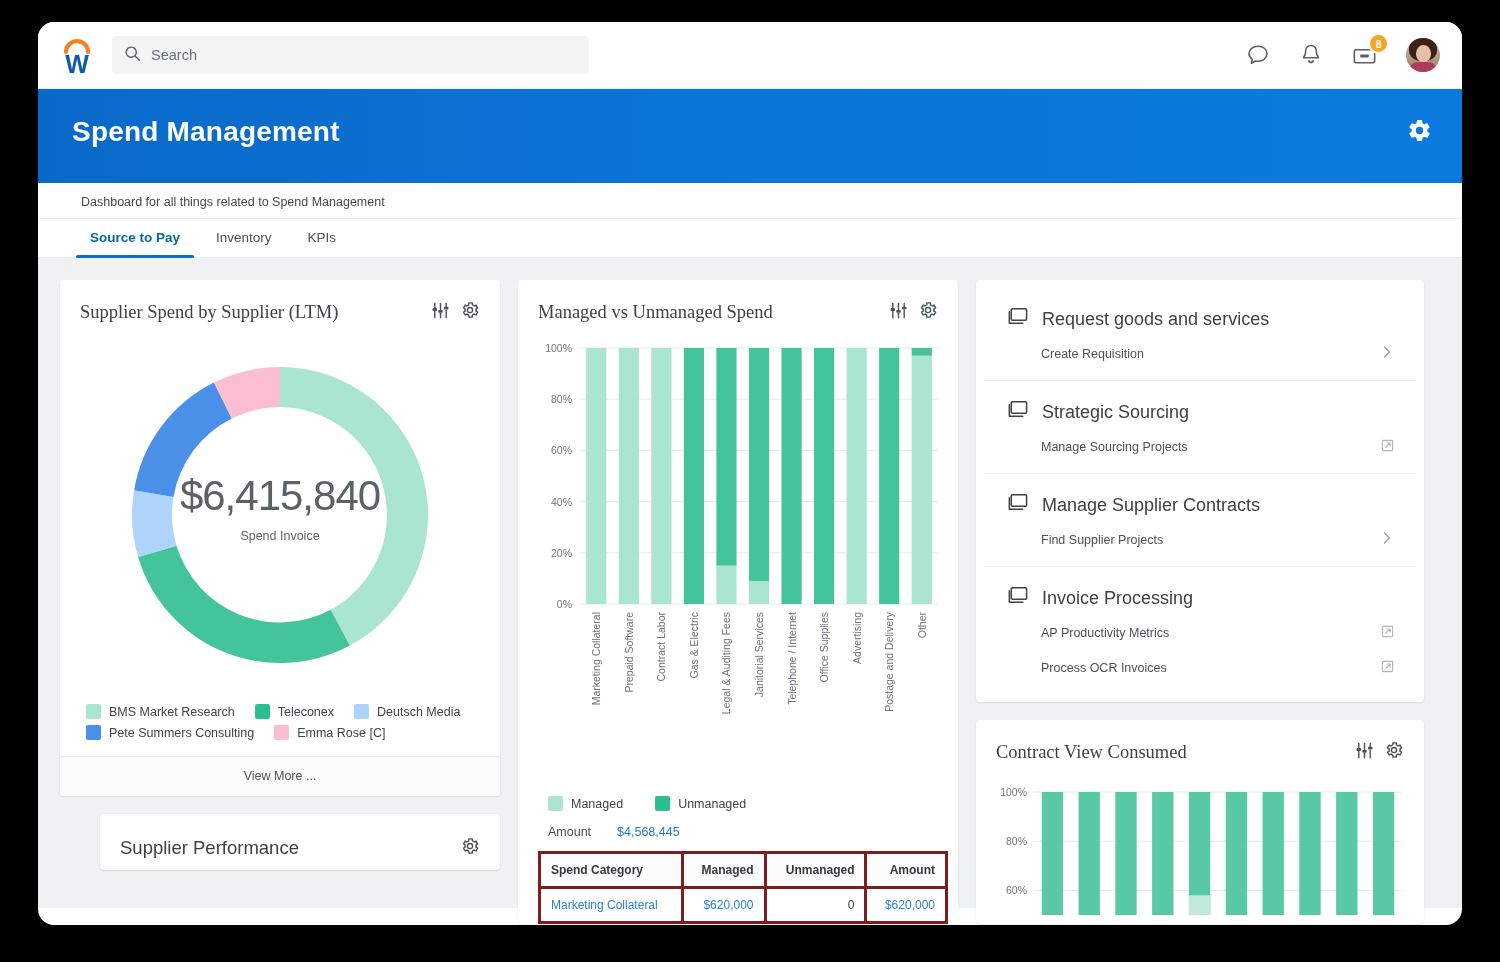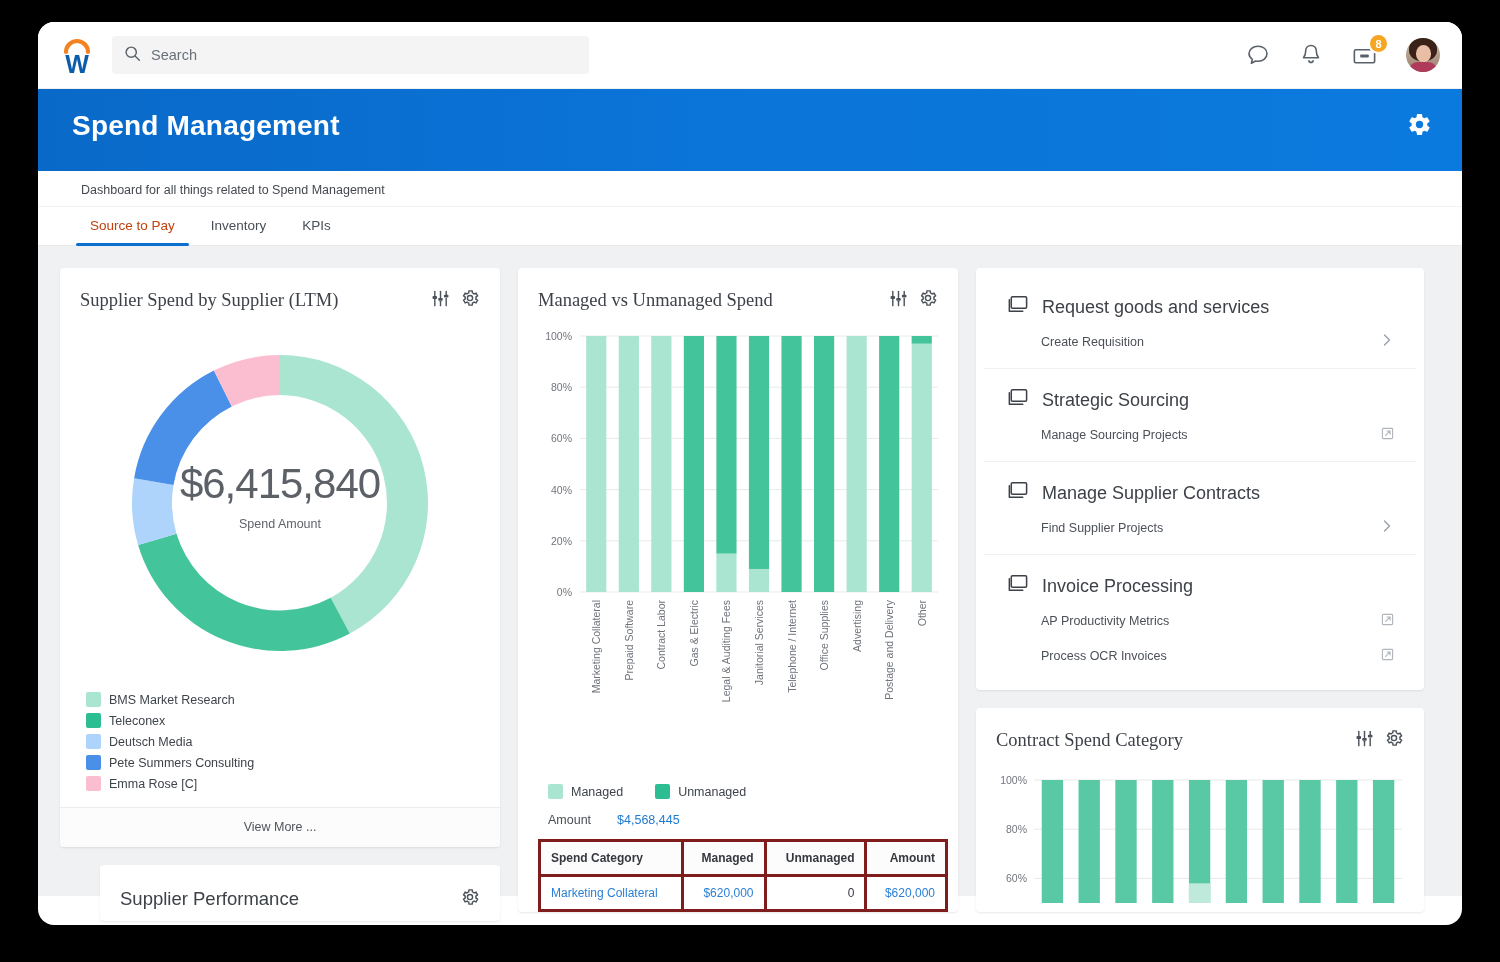--- a/index.html
+++ b/index.html
@@ -68,21 +68,21 @@
     position: absolute; left: 10px; top: 7px; width: 15px; height: 17px;
     background: #e8bfa4; border-radius: 50% 50% 45% 45%;
   }
   .avatar .body {
     position: absolute; left: 2px; bottom: 0; width: 30px; height: 10px;
     background: #b03a5b; border-radius: 12px 12px 0 0;
   }
 
   
   .pagehead {
-    height: 82px;
+    height: 94px;
     background: linear-gradient(90deg, #0969c8 0%, #0b74d8 45%, #0b7ade 100%);
     display: flex; align-items: center;
     padding: 0 30px 8px 34px;
   }
   .pagehead h1 {
     color: #fff; font-size: 28px; font-weight: bold; letter-spacing: .2px;
   }
   .pagehead .sp { flex: 1; }
 
   .subhead {
@@ -94,21 +94,21 @@
     display: flex; gap: 0;
     padding-left: 34px;
     border-bottom: 1px solid #e9e9e9;
     background: #fff;
   }
   .tab {
     padding: 11px 18px 12px;
     font-size: 13.5px; color: #4a4f57;
     cursor: pointer; position: relative;
   }
-  .tab.active { color: #c2410c; font-weight: normal; }
+  .tab.active { color: #0369a1; font-weight: bold; }
   .tab.active::after {
     content: ""; position: absolute; left: 4px; right: 4px; bottom: -1px;
     height: 3px; background: #0b6fd0; border-radius: 2px;
   }
 
   
   .board {
     background: #f0f1f3;
     padding: 22px 20px 0 22px;
     display: flex; gap: 18px;
@@ -138,21 +138,21 @@
   .donut-wrap { position: relative; height: 370px; }
   .donut-center {
     position: absolute; left: 0; right: 0; top: 142px;
     text-align: center; pointer-events: none;
   }
   .donut-value { font-size: 42px; color: #5c6067; letter-spacing: -1px; }
   .donut-label { font-size: 12.5px; color: #5f646b; margin-top: 9px; }
 
   .legend {
     padding: 4px 22px 16px 26px;
-    display: flex; flex-wrap: wrap; gap: 6px 20px; flex-direction: column;
+    display: flex; flex-wrap: wrap; gap: 6px 20px;
   }
   .lg { display: flex; align-items: center; gap: 8px; font-size: 12.5px; color: #3f444b; }
   .sw { width: 15px; height: 15px; border-radius: 2px; flex: none; }
   .card-footer {
     border-top: 1px solid #ececec;
     text-align: center; padding: 12px 0 13px;
     font-size: 12.5px; color: #50555c; cursor: pointer;
     background: #fcfcfc;
   }
 
@@ -314,21 +314,21 @@
 
               <path d="M -141.9 42.0 A 148 148 0 0 1 -145.9 -24.8 L -106.5 -18.1 A 108 108 0 0 0 -103.5 30.7 Z" fill="#aed4fb"></path>
 
               <path d="M -145.9 -24.8 A 148 148 0 0 1 -66.1 -132.4 L -48.2 -96.6 A 108 108 0 0 0 -106.5 -18.1 Z" fill="#4a90e8"></path>
 
               <path d="M -66.1 -132.4 A 148 148 0 0 1 0 -148 L 0 -108 A 108 108 0 0 0 -48.2 -96.6 Z" fill="#fbbdd0"></path>
             </g>
           </svg>
           <div class="donut-center">
             <div class="donut-value">$6,415,840</div>
-            <div class="donut-label">Spend Amount</div>
+            <div class="donut-label">Spend Invoice</div>
           </div>
         </div>
 
         <div class="legend">
           <div class="lg">
             <span class="sw" style="background:#a9e5d0"></span>
             <span>BMS Market Research</span>
           </div>
           <div class="lg">
             <span class="sw" style="background:#2cbd93"></span>
@@ -571,21 +571,21 @@
                 <rect x="1.5" y="1.5" width="11" height="11" rx="1" fill="none" stroke="#b0b5bc" stroke-width="1.2"></rect>
                 <path d="M5 9l4.5-4.5M6.5 4.3h3.3v3.3" fill="none" stroke="#b0b5bc" stroke-width="1.2" stroke-linecap="round" stroke-linejoin="round"></path>
               </svg>
             </span>
           </div>
         </div>
       </div>
 
       <div class="card">
         <div class="card-head">
-          <div class="card-title">Contract Spend Category</div>
+          <div class="card-title">Contract View Consumed</div>
           <div class="sp"></div>
           <div class="head-icons">
             <span>
               <svg width="19" height="19" viewBox="0 0 20 20">
                 <g stroke="#4d525a" stroke-width="1.5" stroke-linecap="round">
                   <line x1="4" y1="2.5" x2="4" y2="7"></line>
                     <line x1="4" y1="11" x2="4" y2="17.5"></line>
                   <line x1="10" y1="2.5" x2="10" y2="9"></line>
                     <line x1="10" y1="13" x2="10" y2="17.5"></line>
                   <line x1="16" y1="2.5" x2="16" y2="6"></line>

